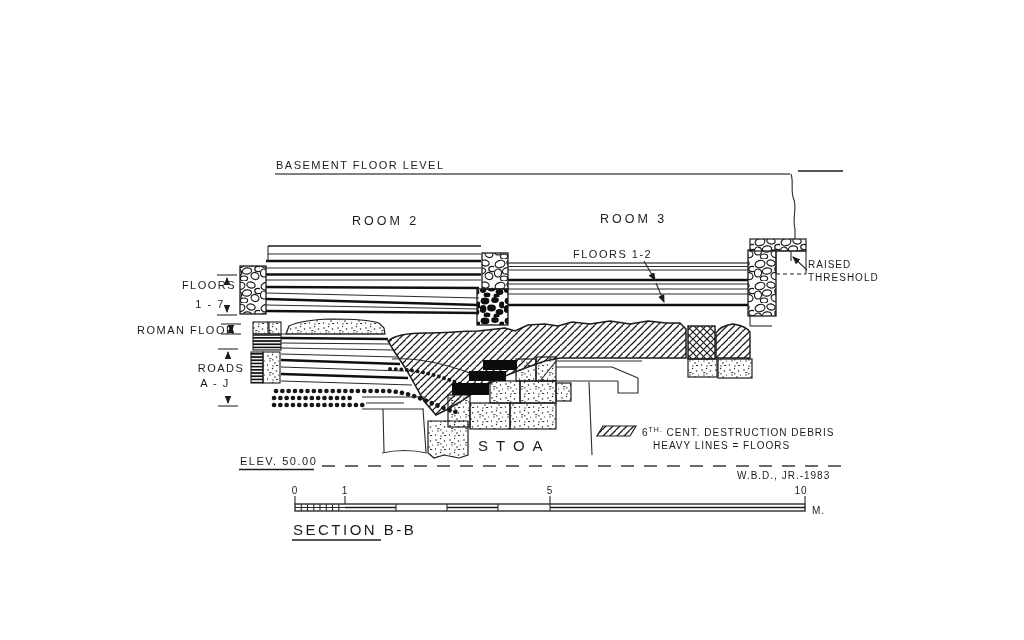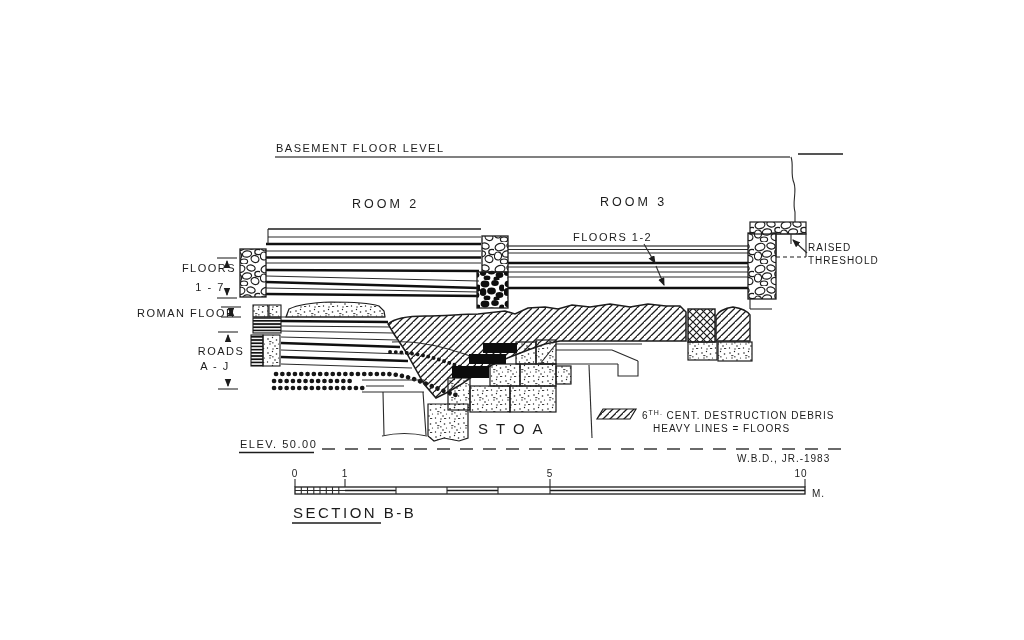--- a/index.html
+++ b/index.html
@@ -1,16 +1,16 @@
 <!DOCTYPE html>
 <html><head>
 <meta charset="utf-8">
 <style>
   html,body{margin:0;padding:0;background:#ffffff;}
-  .page{width:1024px;height:544px;background:#ef4444;position:relative;overflow:hidden;}
+  .page{width:1024px;height:544px;background:#ef4444;position:relative;overflow:hidden;margin-top:17px;}
   svg{display:block;}
   text{font-family:"Liberation Sans","DejaVu Sans",sans-serif;fill:#1c1c1c;}
   .lbl{font-size:11px;letter-spacing:1.5px;}
   .big{font-size:12.5px;letter-spacing:3px;}
   .sm{font-size:10px;letter-spacing:1px;}
   .stoa{font-size:15px;letter-spacing:8px;}
   .sec{font-size:15px;letter-spacing:2.5px;}
   .thin{stroke:#2a2a2a;stroke-width:1.1;fill:none;}
   .heavy{stroke:#101010;stroke-width:2.3;fill:none;}
   .med{stroke:#1c1c1c;stroke-width:1.5;fill:none;}

